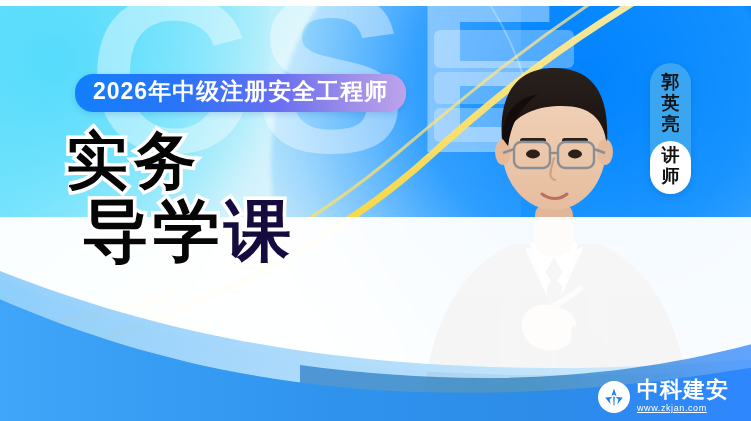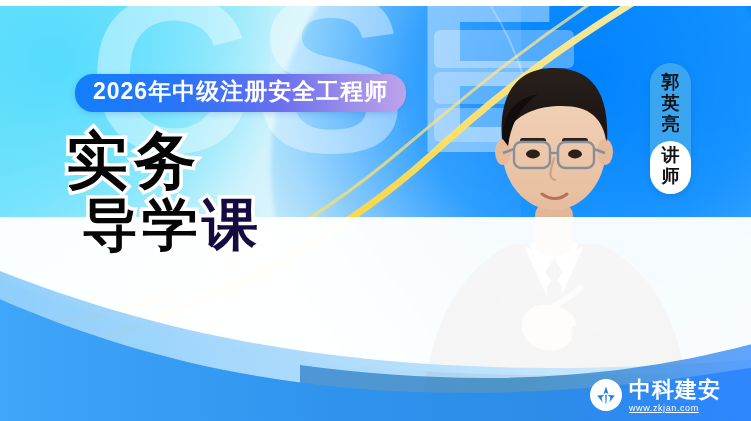--- a/index.html
+++ b/index.html
@@ -110,21 +110,21 @@
     color:#050505;
     letter-spacing:6px;
     -webkit-text-stroke:7px #ffffff;
     paint-order:stroke fill;
     text-shadow:0 0 0 #fff;
   }
   .h-line2{
     display:block;
     margin-top:6px;
     margin-left:16px;
-    font-size:56px;
+    font-size:67px;
     font-weight:bold;
     letter-spacing:4px;
     -webkit-text-stroke:7px #ffffff;
     paint-order:stroke fill;
   }
   .h-line2 .ch{color:#060606;}
   .h-line2 .ch.navy{color:#160b3f;}
 
   
   .name-badge{
@@ -153,22 +153,22 @@
   .role-pill .rl{
     display:block;
     font-size:18px;
     font-weight:bold;
     color:#111111;
     line-height:1.18;
   }
 
   
   .logo{
-    position:absolute;right:30px;bottom:14px;
-    display:flex;align-items:flex-start;gap:7px;
+    position:absolute;right:22px;bottom:14px;
+    display:flex;align-items:flex-end;gap:7px;
   }
   .logo-mark{
     width:32px;height:32px;border-radius:50%;
     background:#ffffff;
     display:flex;align-items:center;justify-content:center;
     flex:0 0 auto;
   }
   .logo-text{line-height:1;}
   .logo-cn{
     display:block;

